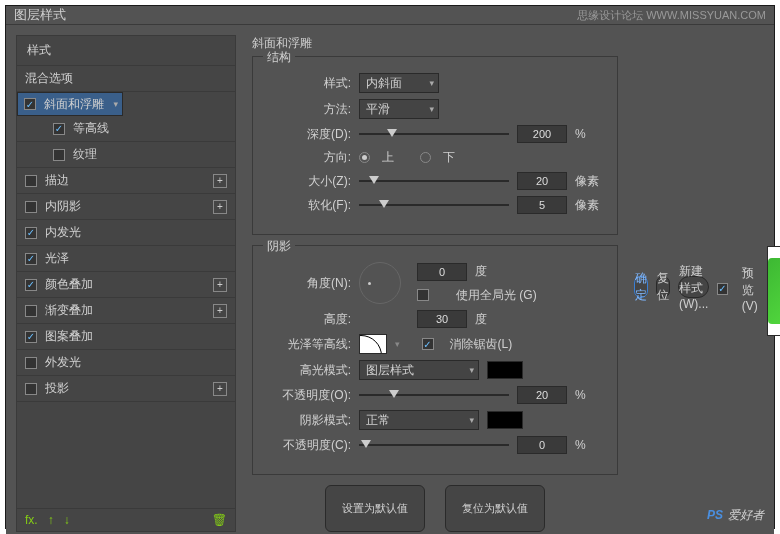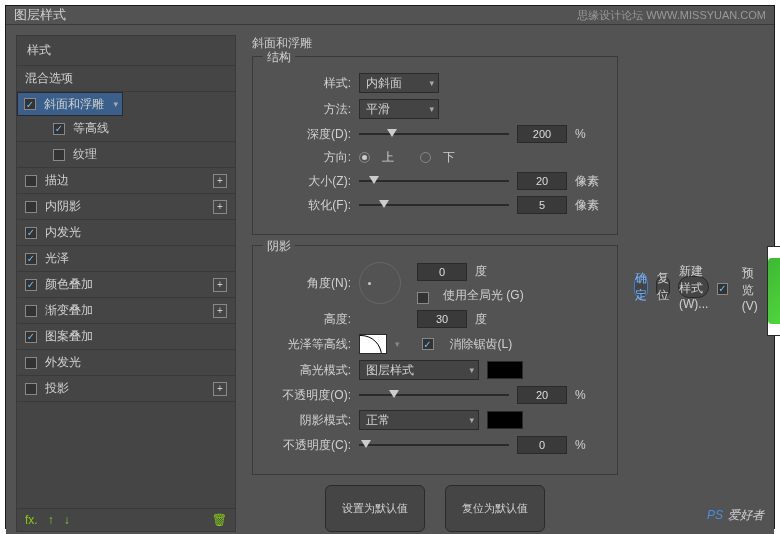--- a/index.html
+++ b/index.html
@@ -42,21 +42,21 @@
 .curve::after{content:"";position:absolute;width:40px;height:40px;border:1px solid #000;border-radius:50%;left:-20px;top:0}
 .btn-row{display:flex;gap:20px;justify-content:center;margin-top:6px}
 .btn2{background:#454545;border:1px solid #2a2a2a;border-radius:6px;padding:15px 16px;font-size:11px}
 .right{width:130px;display:flex;gap:8px;align-items:center;padding-top:6px}
 .rbtn{width:120px;height:22px;border:1px solid #2a2a2a;border-radius:11px;background:#454545;display:flex;align-items:center;justify-content:center;font-size:12px}
 .rbtn.primary{border:1px solid #3a7fd5;color:#7fb8ff}
 .prev{width:90px;height:90px;background:#fff;border:1px solid #2a2a2a;margin-top:8px;display:flex;align-items:center;justify-content:center}
 .prev .g{width:66px;height:66px;background:linear-gradient(135deg,#3db833,#5de843);border-radius:4px;position:relative}
 .prev .g::after{content:"";position:absolute;right:4px;top:12px;width:8px;height:40px;background:rgba(0,80,0,.4);border-radius:4px}
 .wm{position:absolute;right:16px;bottom:10px;font-size:18px;color:#999;font-style:italic}
-.wm b{color:#4a8fe0;font-weight:normal}
+.wm b{color:#4a8fe0;font-weight:bold}
 </style>
 </head>
 <body>
 
 <div class="dialog">
   <div class="titlebar">
     <span class="t">图层样式</span>
     <span class="attr">思缘设计论坛  WWW.MISSYUAN.COM</span>
   </div>
   <div class="body">
@@ -174,21 +174,21 @@
       <div class="fs">
         <span class="lg">阴影</span>
         <div class="fr">
           <span class="lbl">角度(N):</span>
           <div class="angle"></div>
           <div style="display:flex;flex-direction:column;gap:6px">
             <div style="display:flex;align-items:center;gap:8px">
               <input class="num" value="0" style="">
               <span>度</span>
             </div>
-            <div style="display:flex;align-items:flex-end;gap:6px">
+            <div style="display:flex;align-items:center;gap:19px">
               <span class="cb"></span>
               <span>使用全局光 (G)</span>
             </div>
           </div>
         </div>
         <div class="fr">
           <span class="lbl">高度:</span>
           <span style="width:50px"></span>
           <input class="num" value="30" style="">
           <span>度</span>

